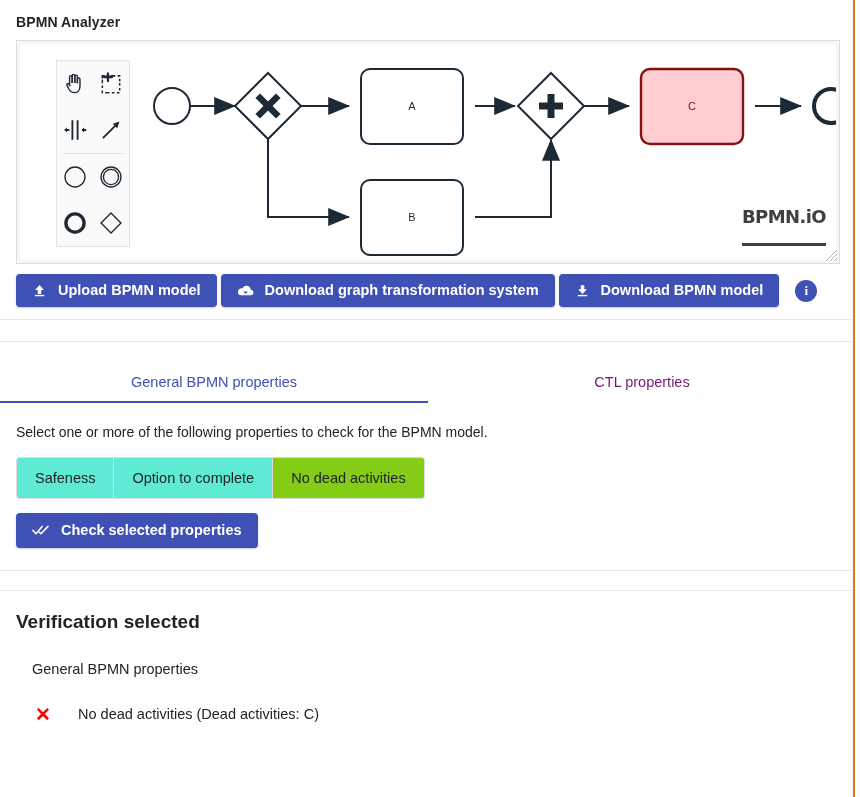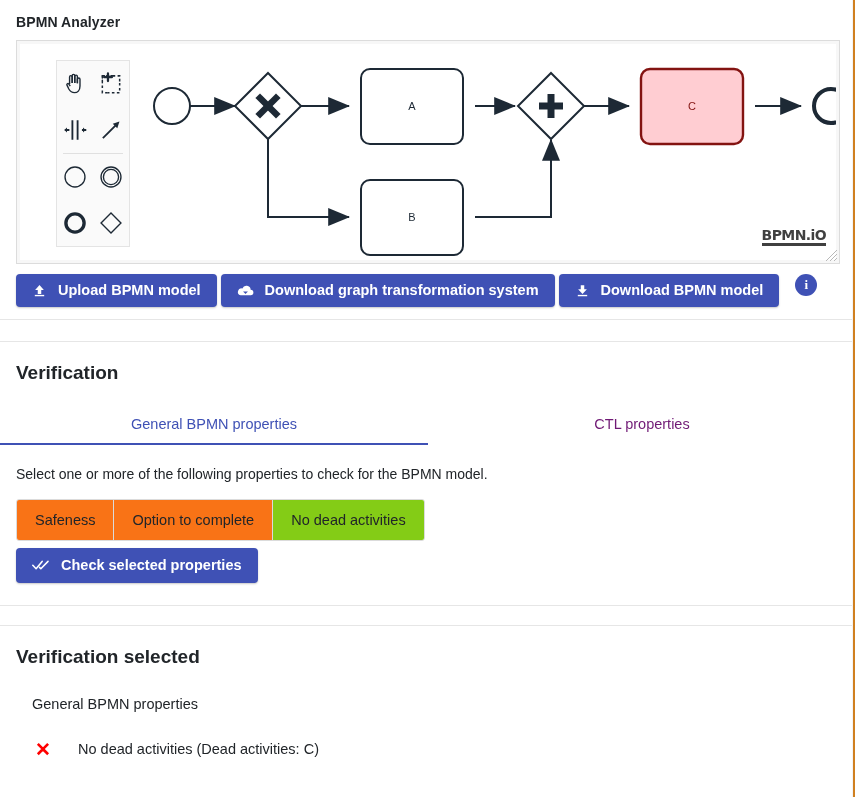--- a/index.html
+++ b/index.html
@@ -74,38 +74,39 @@
   }
   .pal-cell svg { display: block; }
 
   .bpmn-svg { position: absolute; left: 0; top: 0; }
 
   .logo {
     position: absolute;
     right: 10px;
     bottom: 14px;
     font-family: "DejaVu Sans", sans-serif;
-    font-size: 14px;
+    font-size: 18px;
     font-weight: bold;
     color: #404040;
     letter-spacing: -0.6px;
     border-bottom: 3px solid #404040;
-    padding-bottom: 1px;
+    padding-bottom: 17px;
     line-height: 1;
     text-align: center;
   }
   .resize-grip {
     position: absolute;
     right: 1px; bottom: 1px;
     width: 14px; height: 14px;
   }
 
   
   .btn-row {
     display: flex;
+    align-items: center;
     gap: 4px;
     padding: 10px 16px 12px 16px;
   }
   .btn {
     background: #3f51b5;
     color: #ffffff;
     border: none;
     border-radius: 4px;
     font-family: "Liberation Sans", sans-serif;
     font-size: 14.5px;
@@ -175,31 +176,31 @@
   .toggle-group {
     display: inline-flex;
     margin: 17px 0 0 16px;
     border: 1px solid #dbdbdb;
     border-radius: 3px;
     overflow: hidden;
   }
   .toggle {
     font-size: 14.5px;
     padding: 12px 18px;
-    background: #f97316;
+    background: #5eead4;
     color: #212529;
     cursor: pointer;
     border-right: 1px solid #dbdbdb;
     white-space: nowrap;
   }
   .toggle:last-child { border-right: none; }
   .toggle.selected { background: #84cc16; }
 
   .check-btn {
-    margin: 7px 0 0 16px;
+    margin: 14px 0 0 16px;
     background: #3f51b5;
     color: #fff;
     border: none;
     border-radius: 4px;
     font-size: 14.5px;
     font-weight: bold;
     padding: 10px 16px;
     display: inline-flex;
     align-items: center;
     gap: 11px;
@@ -403,21 +404,20 @@
     </button>
 
     <span class="info-badge">i</span>
   </div>
 
   <div class="divider"></div>
   <div class="gap-band"></div>
   <div class="divider"></div>
 
   <div class="section">
-    <div class="section-title">Verification</div>
 
     <div class="tabs">
       <div class="tab active">
         <span>General BPMN properties</span>
       </div>
       <div class="tab">
         <span>CTL properties</span>
       </div>
       <div class="tab-underline"></div>
     </div>

